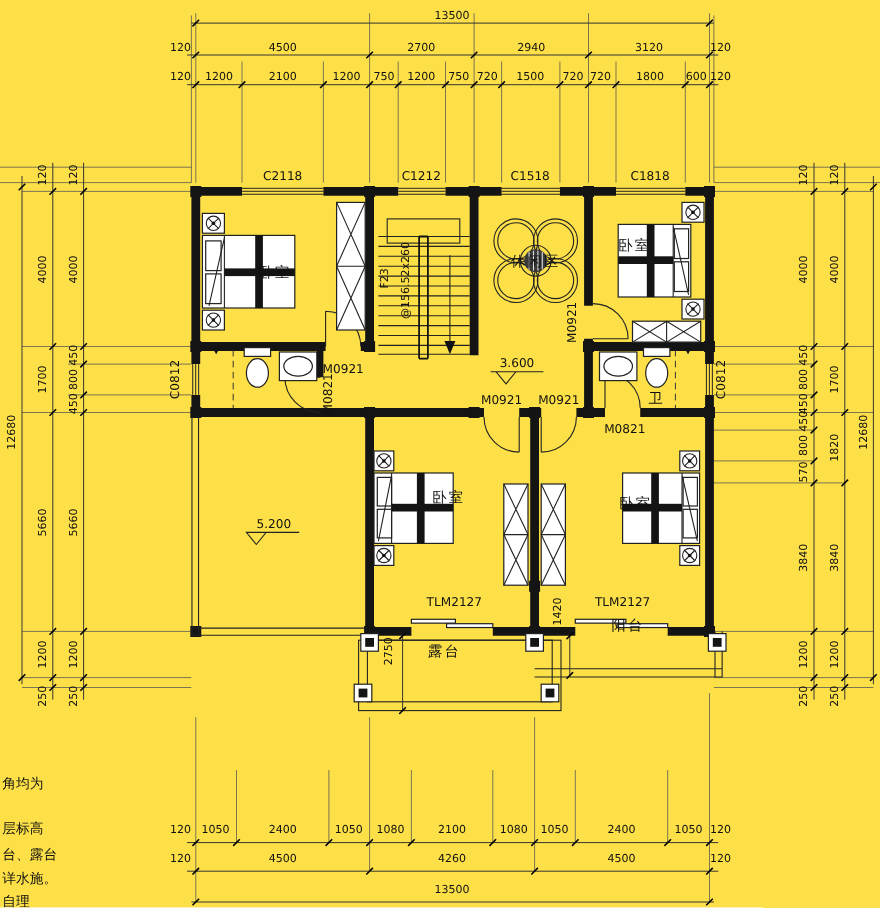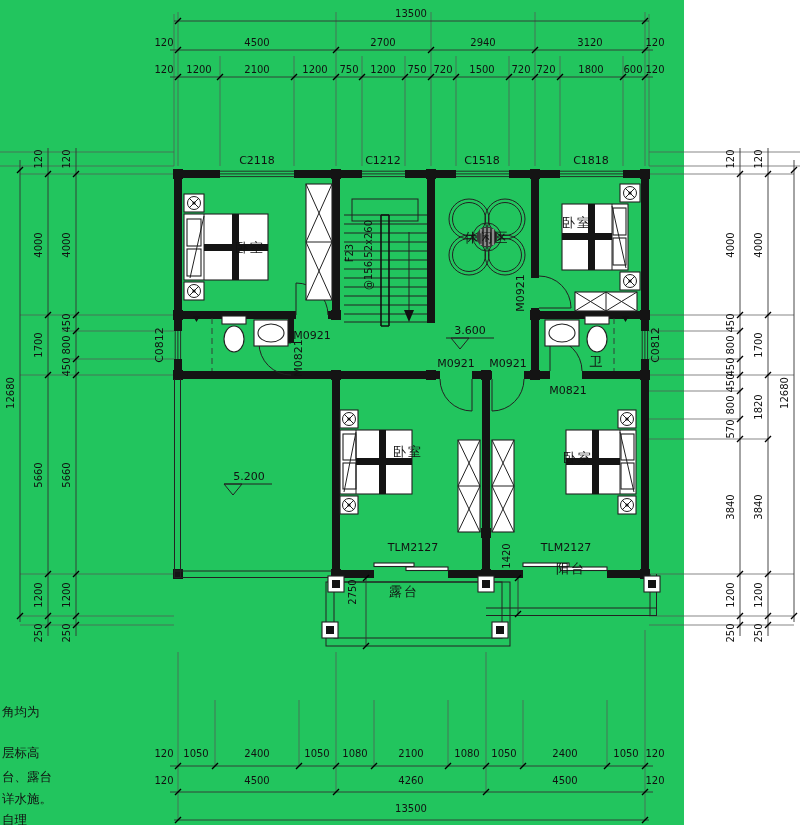--- a/index.html
+++ b/index.html
@@ -1,16 +1,16 @@
 <!DOCTYPE html>
 <html><head>
 <meta charset="utf-8">
 <style>
   html,body{margin:0;padding:0;background:#fff;}
-  .page{width:684px;height:825px;background:#22c55e;position:relative;text-decoration:underline;}
+  .page{width:800px;height:825px;background:#fde047;position:relative;text-decoration:underline;}
   svg{display:block;}
   text{fill:#111;font-family:"DejaVu Sans","Liberation Sans",sans-serif;}
   .d{font-size:10px;text-anchor:middle;}
   .lbl{font-size:11px;text-anchor:middle;}
   .room{font-size:13px;text-anchor:middle;letter-spacing:2px;}
   .note{font-size:12.5px;}
   .ln{stroke:#555;stroke-width:0.7;fill:none;}
   .dln{stroke:#333;stroke-width:0.9;fill:none;}
   .tick{stroke:#000;stroke-width:1.4;fill:none;}
   .wall{fill:#141414;stroke:none;}

